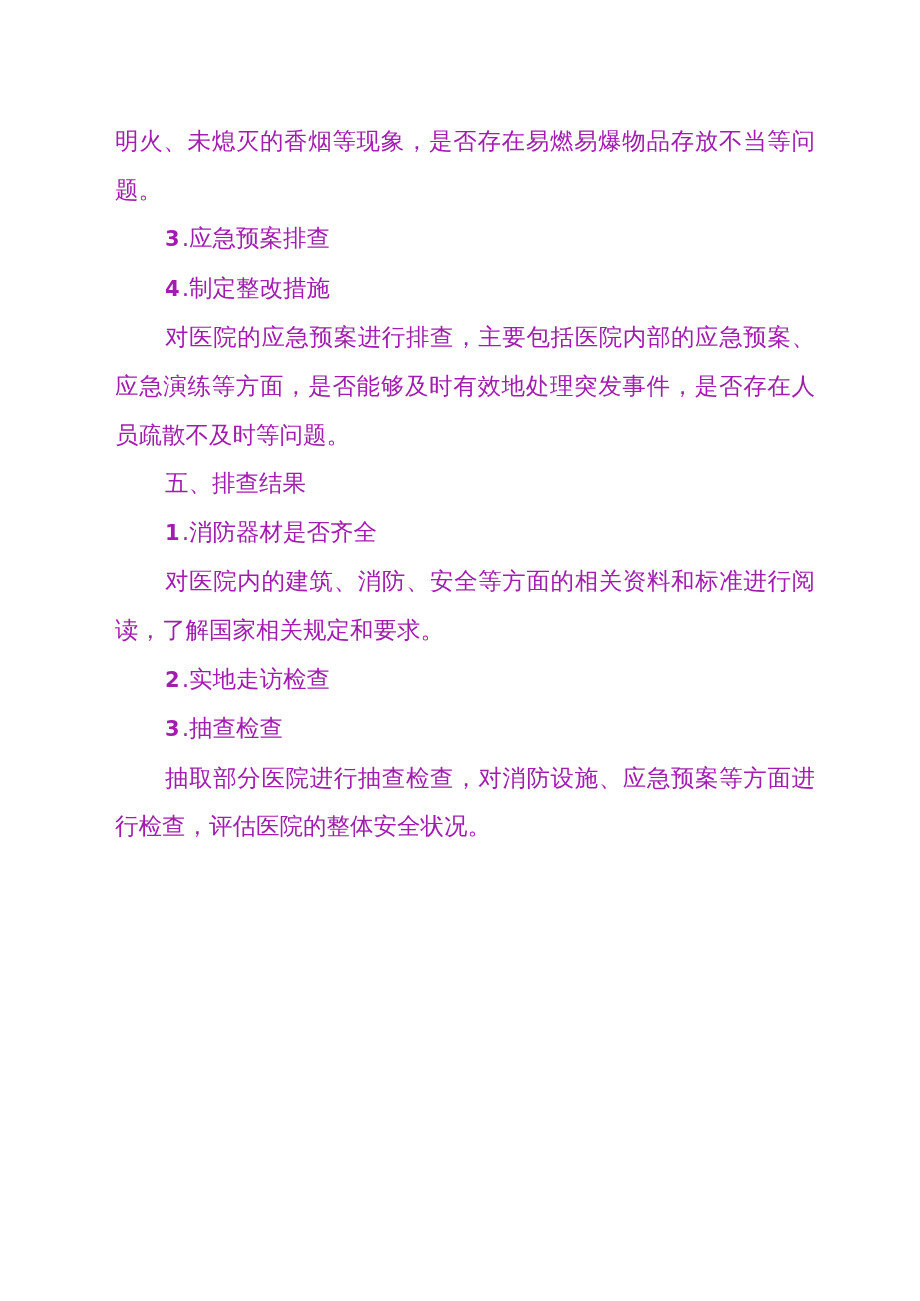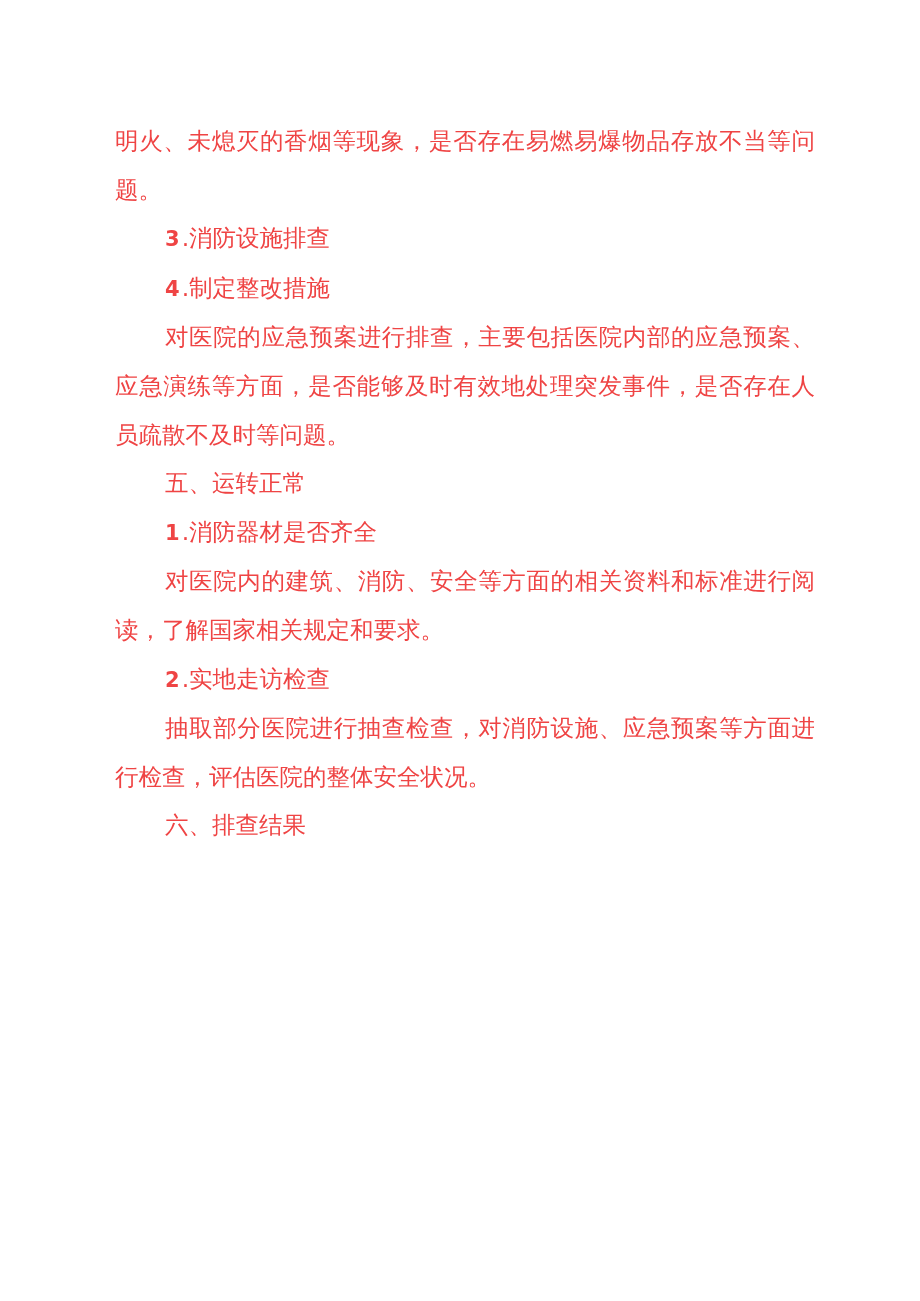--- a/index.html
+++ b/index.html
@@ -4,48 +4,48 @@
   <style>
     html, body { margin: 0; padding: 0; background: #ffffff; }
     body { width: 920px; height: 1301px; position: relative; overflow: hidden; }
     .page {
       position: absolute;
       left: 115px;
       top: 117px;
       width: 700px;
       font-family: "DejaVu Sans", "Liberation Sans", sans-serif;
       font-size: 23.5px;
-      color: #ef4444;
+      color: #a21caf;
       line-height: 48.6px;
     }
     .para { margin: 0; text-align: justify; text-align-last: left; }
     .indent { text-indent: 50px; }
     .heading { margin: 0; padding-left: 50px; }
     .num { font-family: "DejaVu Sans", sans-serif; font-weight: bold; font-size: 21px; margin-right: 2px; }
   </style>
 </head>
 <body>
 
 <div class="page">
   <p class="para">明火、未熄灭的香烟等现象，是否存在易燃易爆物品存放不当等问题。</p>
 
-  <p class="heading"><span class="num">3</span><span>.消防设施排查</span></p>
+  <p class="heading"><span class="num">3</span><span>.应急预案排查</span></p>
 
 
   <p class="heading"><span class="num">4</span><span>.制定整改措施</span></p>
 
   <p class="para indent">对医院的应急预案进行排查，主要包括医院内部的应急预案、应急演练等方面，是否能够及时有效地处理突发事件，是否存在人员疏散不及时等问题。</p>
 
-  <p class="heading">五、运转正常</p>
+  <p class="heading">五、排查结果</p>
 
   <p class="heading"><span class="num">1</span><span>.消防器材是否齐全</span></p>
 
   <p class="para indent">对医院内的建筑、消防、安全等方面的相关资料和标准进行阅读，了解国家相关规定和要求。</p>
 
   <p class="heading"><span class="num">2</span><span>.实地走访检查</span></p>
 
 
+  <p class="heading"><span class="num">3</span><span>.抽查检查</span></p>
 
   <p class="para indent">抽取部分医院进行抽查检查，对消防设施、应急预案等方面进行检查，评估医院的整体安全状况。</p>
 
-  <p class="heading">六、排查结果</p>
 
 </div>
 
 </body></html>

